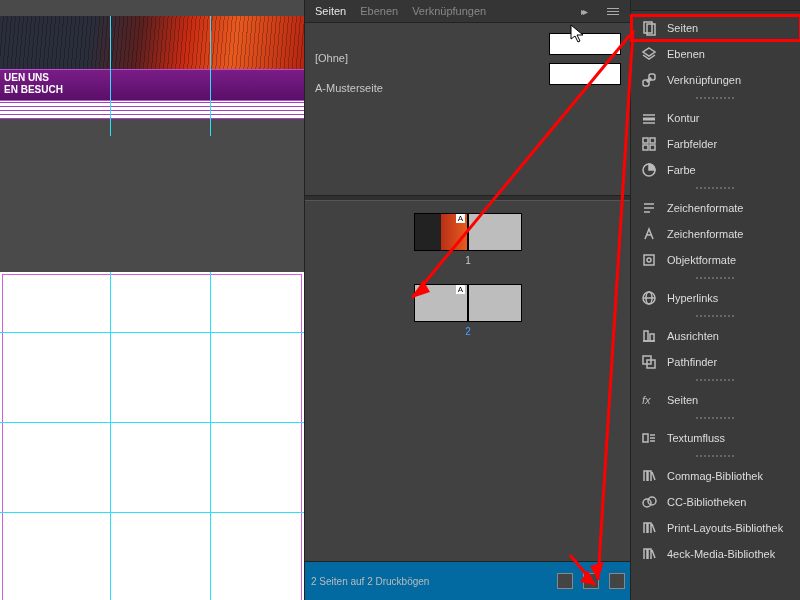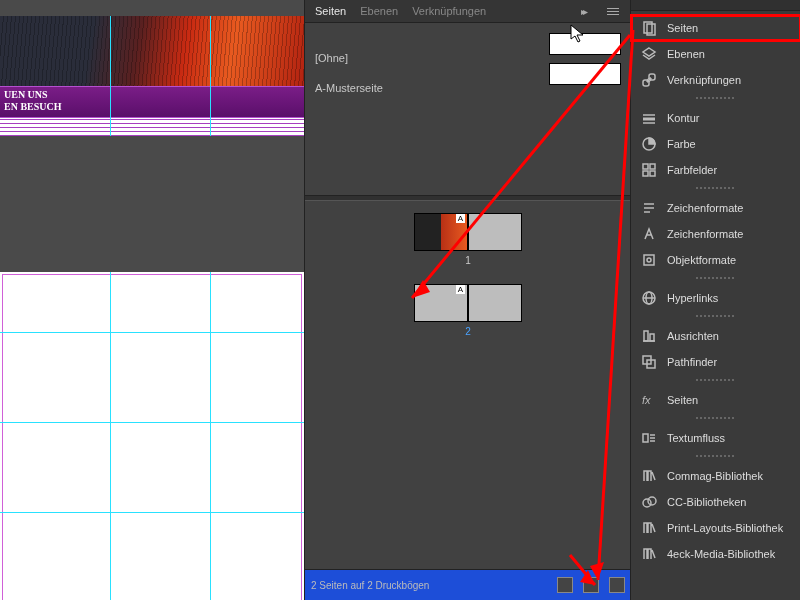--- a/index.html
+++ b/index.html
@@ -3,21 +3,21 @@
 <meta charset="utf-8">
 <style>
   html,body{margin:0;padding:0;width:800px;height:600px;overflow:hidden;font-family:"Segoe UI",Tahoma,sans-serif;font-size:11px;color:#ccc;background:#3a3a3a;}
   .root{position:relative;width:800px;height:600px;}
 
   
   .canvas-area{position:absolute;left:0;top:0;width:304px;height:600px;background:#4a4a4a;}
   .ruler-h{position:absolute;left:0;top:0;width:304px;height:16px;background:#3f3f3f;border-bottom:1px solid #222;font-size:9px;color:#aaa;}
   .tick{position:absolute;top:0;height:16px;border-left:1px solid #888;padding-left:2px;line-height:12px;}
   .doc-view{position:absolute;left:0;top:16px;width:304px;height:584px;background:#4a4a4a;}
-  .page-top{position:absolute;left:0;top:0;width:304px;height:120px;background:#fff;font-family:Liberation Serif, serif;}
+  .page-top{position:absolute;left:0;top:0;width:304px;height:103px;background:#fff;}
   .hair-img{position:absolute;left:0;top:0;width:304px;height:84px;background:linear-gradient(100deg,#2a2d3a 0%,#2a2d3a 30%,#5a2020 45%,#c82a12 60%,#e85a20 75%,#b02010 100%);}
   .hair-img::before{content:"";position:absolute;inset:0;background:repeating-linear-gradient(95deg,rgba(0,0,0,0) 0 3px,rgba(0,0,0,0.25) 3px 4px);}
   .guide-v{position:absolute;top:0;width:0;height:120px;border-left:1px solid #29e1ff;}
   .purple-bar{position:absolute;left:0;bottom:18px;width:304px;height:30px;background:linear-gradient(#7a1d87,#5a0f6a);border-top:1px solid #b64fd0;border-bottom:1px solid #b64fd0;}
   .purple-bar .txt{position:absolute;left:4px;top:2px;color:#fff;font-size:10px;line-height:12px;font-weight:600;}
   .purple-lines{position:absolute;left:0;bottom:0;width:304px;height:20px;background:repeating-linear-gradient(0deg,#a63fc0 0 1px,rgba(0,0,0,0) 1px 4px);}
   .below-top{position:absolute;left:0;top:136px;width:304px;height:584px;}
   .page-bottom{position:absolute;left:0;top:120px;width:304px;height:340px;background:#fff;}
   .page-bottom .gh{position:absolute;left:0;right:0;border-top:1px solid #29e1ff;}
   .page-bottom .gv{position:absolute;top:0;bottom:0;border-left:1px solid #29e1ff;}
@@ -38,21 +38,21 @@
   .divider{height:4px;background:#303030;border-top:1px solid #222;border-bottom:1px solid #555;margin:100px 0 0 0;}
   .spreads{padding:12px 10px;}
   .spread{display:flex;flex-direction:column;align-items:center;margin-bottom:18px;}
   .spread-pages{display:flex;}
   .spread-pages .pg{width:52px;height:36px;background:#bdbdbd;border:1px solid #000;position:relative;}
   .spread-pages .pg .letter{position:absolute;top:0;right:2px;font-size:8px;color:#000;background:#fff;padding:0 2px;}
   .spread1 .pg:first-child{background:linear-gradient(90deg,#222 0%,#222 50%,#b83015 50%,#e85a20 100%);} 
   .spread .num{margin-top:4px;font-size:10px;color:#ccc;}
   .spread .num.sel{color:#4aa3ff;}
 
-  .status-bar{position:absolute;left:0;bottom:0;width:100%;height:31px;background:#1d4ed8;border-top:1px solid #222;display:flex;align-items:center;padding:0 6px;box-sizing:border-box;color:#bbb;font-size:10px;}
+  .status-bar{position:absolute;left:0;bottom:0;width:100%;height:39px;background:#0369a1;border-top:1px solid #222;display:flex;align-items:center;padding:0 6px;box-sizing:border-box;color:#bbb;font-size:10px;}
   .status-bar .icons{margin-left:auto;display:flex;gap:10px;}
   .status-bar .sicon{width:14px;height:14px;border:1px solid #888;background:#444;cursor:pointer;}
 
   
   .dock{position:absolute;left:630px;top:0;width:170px;height:600px;background:#3a3a3a;border-left:1px solid #222;}
   .dock-ctrl{height:10px;background:#303030;border-bottom:1px solid #222;}
   .dock-group{padding:4px 0;}
   .dock-sep{height:4px;display:flex;justify-content:center;}
   .dock-sep::before{content:"";width:40px;height:2px;background:repeating-linear-gradient(90deg,#666 0 2px,transparent 2px 4px);}
   .dock-item{display:flex;align-items:center;height:26px;padding:0 10px;gap:10px;color:#ddd;cursor:pointer;}
@@ -191,36 +191,36 @@
                 <line x1="2" y1="5" x2="14" y2="5"></line>
                 <line x1="2" y1="9" x2="14" y2="9" stroke-width="3"></line>
                 <line x1="2" y1="13" x2="14" y2="13"></line>
               </svg>
             </span>
             <span>Kontur</span>
           </div>
           <div class="dock-item">
             <span class="dicon">
               <svg viewBox="0 0 16 16">
-                <circle cx="8" cy="8" r="6"></circle>
-                <path d="M8 2 A6 6 0 0 1 14 8 L8 8 Z" fill="#bbb"></path>
-              </svg>
-            </span>
-            <span>Farbe</span>
-          </div>
-          <div class="dock-item">
-            <span class="dicon">
-              <svg viewBox="0 0 16 16">
                 <rect x="2" y="2" width="5" height="5"></rect>
                 <rect x="9" y="2" width="5" height="5"></rect>
                 <rect x="2" y="9" width="5" height="5"></rect>
                 <rect x="9" y="9" width="5" height="5"></rect>
               </svg>
             </span>
             <span>Farbfelder</span>
+          </div>
+          <div class="dock-item">
+            <span class="dicon">
+              <svg viewBox="0 0 16 16">
+                <circle cx="8" cy="8" r="6"></circle>
+                <path d="M8 2 A6 6 0 0 1 14 8 L8 8 Z" fill="#bbb"></path>
+              </svg>
+            </span>
+            <span>Farbe</span>
           </div>
         </div>
         <div class="dock-sep"></div>
         <div class="dock-group">
           <div class="dock-item">
             <span class="dicon">
               <svg viewBox="0 0 16 16">
                 <line x1="3" y1="4" x2="13" y2="4"></line>
                 <line x1="3" y1="8" x2="13" y2="8"></line>
                 <line x1="3" y1="12" x2="9" y2="12"></line>

